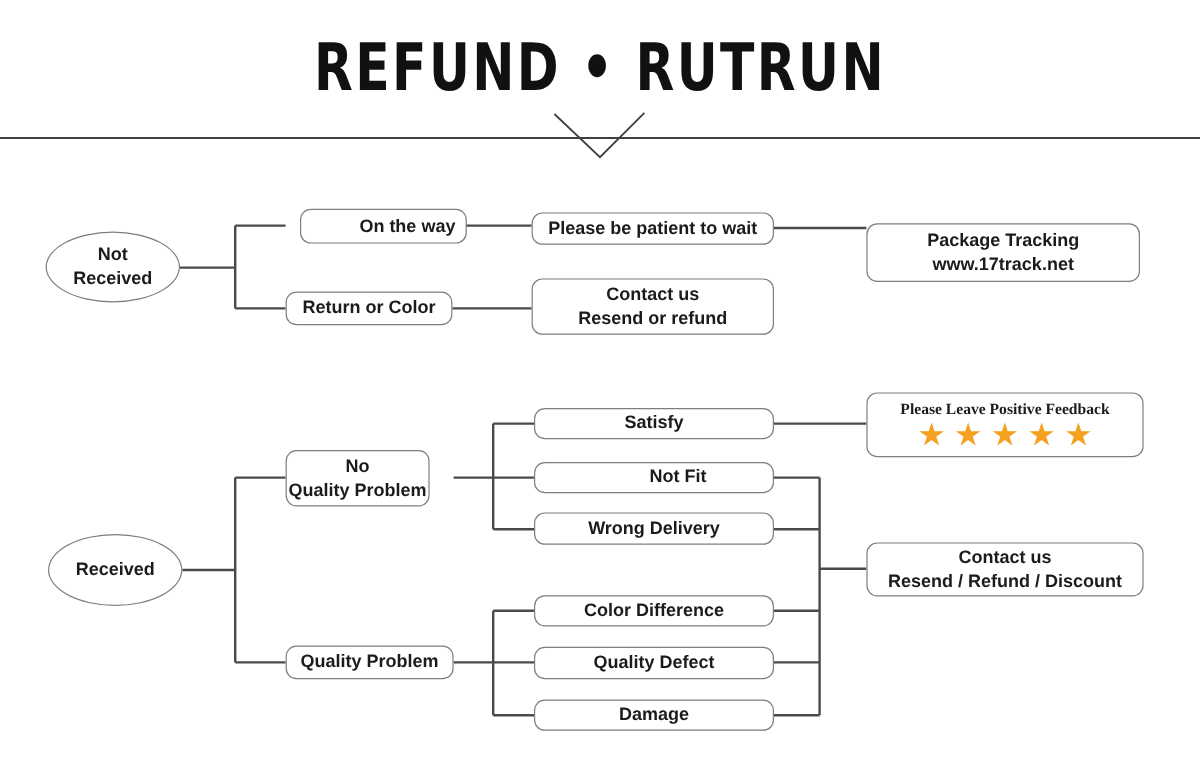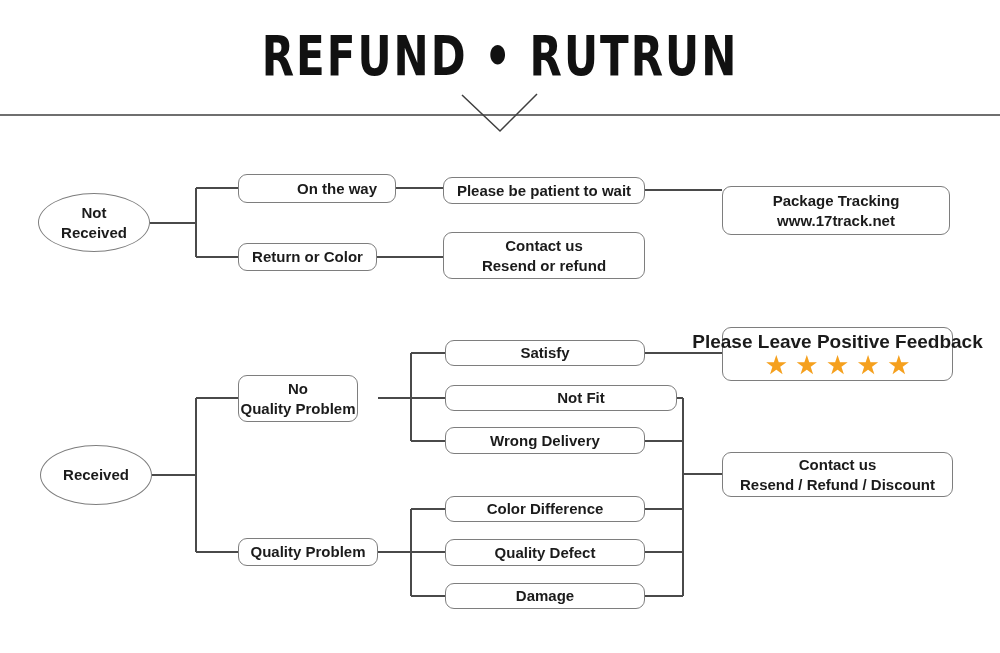--- a/index.html
+++ b/index.html
@@ -41,21 +41,21 @@
     flex-direction:column;
     align-items:center;
     justify-content:center;
     text-align:center;
     font-weight:bold;
     font-size:15px;
     line-height:1.32;
     color:var(--text);
   }
   .ellipse{border-radius:50%;}
-  .feedback-label{font-size:19px;line-height:1.15;white-space:nowrap;}
+  .feedback-label{font-size:13px;line-height:1.15;white-space:nowrap;font-family:Liberation Serif, serif;}
   .stars{
     font-size:23px;
     line-height:1.05;
     color:var(--star);
     letter-spacing:10px;
     padding-left:10px;
     margin-top:1px;
     white-space:nowrap;
   }
 </style>
@@ -103,21 +103,21 @@
       <line x1="645" y1="596" x2="683" y2="596"></line>
       <line x1="683" y1="474" x2="722" y2="474"></line>
     </g>
   </svg>
 
   <div class="node ellipse" style="left:38px;top:193px;width:112px;height:59px;">
     <div>Not</div>
     <div>Received</div>
   </div>
 
-  <div class="node" style="left:238px;top:174px;width:158px;height:29px;padding-left:40px;">
+  <div class="node" style="left:250px;top:174px;width:139px;height:29px;padding-left:40px;">
     <div>On the way</div>
   </div>
 
   <div class="node" style="left:238px;top:243px;width:139px;height:28px;">
     <div>Return or Color</div>
   </div>
 
   <div class="node" style="left:443px;top:177px;width:202px;height:27px;">
     <div>Please be patient to wait</div>
   </div>
@@ -142,21 +142,21 @@
   </div>
 
   <div class="node" style="left:238px;top:538px;width:140px;height:28px;">
     <div>Quality Problem</div>
   </div>
 
   <div class="node" style="left:445px;top:340px;width:200px;height:26px;">
     <div>Satisfy</div>
   </div>
 
-  <div class="node" style="left:445px;top:385px;width:232px;height:26px;padding-left:40px;">
+  <div class="node" style="left:445px;top:385px;width:200px;height:26px;padding-left:40px;">
     <div>Not Fit</div>
   </div>
 
   <div class="node" style="left:445px;top:496px;width:200px;height:26px;">
     <div>Color Difference</div>
   </div>
 
   <div class="node" style="left:445px;top:427px;width:200px;height:27px;">
     <div>Wrong Delivery</div>
   </div>

